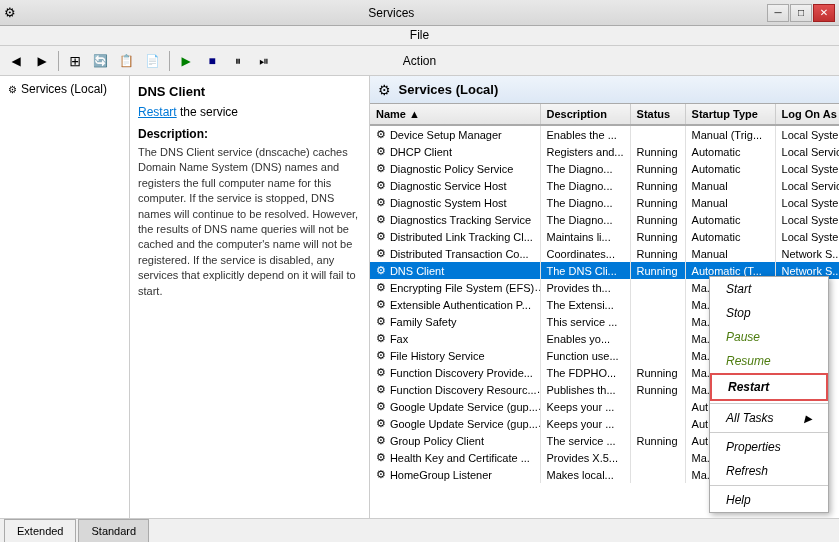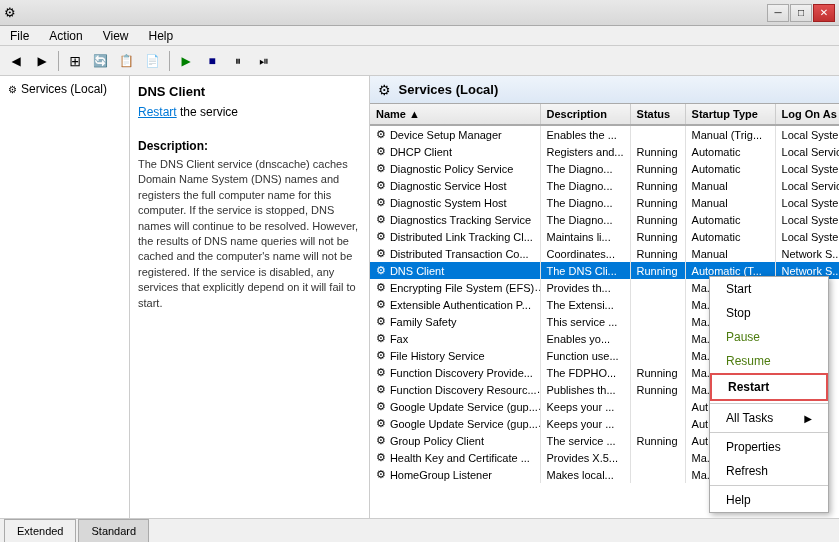--- a/index.html
+++ b/index.html
@@ -27,20 +27,21 @@
 
     
     .menubar {
       background: #f0f0f0;
       height: 20px;
       display: flex;
       align-items: center;
       border-bottom: 1px solid #ccc;
       padding: 0 4px;
       gap: 8px;
+      flex-direction: column;
     }
     .menubar-item { font-size: 12px; padding: 2px 6px; cursor: pointer; }
 
     
     .toolbar {
       background: #f0f0f0;
       height: 30px;
       display: flex;
       align-items: center;
       border-bottom: 1px solid #ccc;
@@ -135,20 +136,21 @@
       z-index: 100;
       min-width: 120px;
     }
     .ctx-item {
       padding: 5px 16px;
       cursor: pointer;
       font-size: 12px;
       display: flex;
       align-items: center;
       justify-content: space-between;
+      font-style: italic;
     }
     .ctx-item.disabled { color: #4d7c0f; cursor: default; }
     .ctx-item.highlighted {
       border: 2px solid #e05050;
       font-weight: bold;
     }
     .ctx-sep { height: 1px; background: #ccc; margin: 2px 0; }
     .ctx-arrow { font-size: 10px; }
 
     
@@ -171,20 +173,21 @@
     }
     .tab.active { background: #f0f0f0; }
   </style>
 </head>
 <body>
 
 <div class="titlebar">
   <div style="display:flex;align-items:center;gap:4px;">
     <span style="font-size:13px;">⚙</span>
   </div>
+  <div class="titlebar-title">Services</div>
   <div class="titlebar-buttons">
     <div class="titlebar-btn">─</div>
     <div class="titlebar-btn">□</div>
     <div class="titlebar-btn close">✕</div>
   </div>
 </div>
 
 <div class="menubar">
   <span class="menubar-item">File</span>
   <span class="menubar-item">Action</span>
@@ -211,21 +214,21 @@
 
   <div class="left-panel">
     <div class="tree-item">
       <span class="tree-icon">⚙</span>
       <span>Services (Local)</span>
     </div>
   </div>
 
   <div class="center-panel">
     <div class="service-name">DNS Client</div>
-    <div style="margin-bottom:20px;">
+    <div style="margin-bottom:8px;">
       <a class="service-link">Restart</a><span> the service</span>
     </div>
     <div style="font-weight:bold; margin-bottom:4px;">Description:</div>
     <div class="service-desc">The DNS Client service (dnscache) caches Domain Name System (DNS) names and registers the full computer name for this computer. If the service is stopped, DNS names will continue to be resolved. However, the results of DNS name queries will not be cached and the computer's name will not be registered. If the service is disabled, any services that explicitly depend on it will fail to start.</div>
   </div>
 
   <div class="right-panel">
 
     <div class="services-header">
       <span class="services-header-icon">⚙</span>

